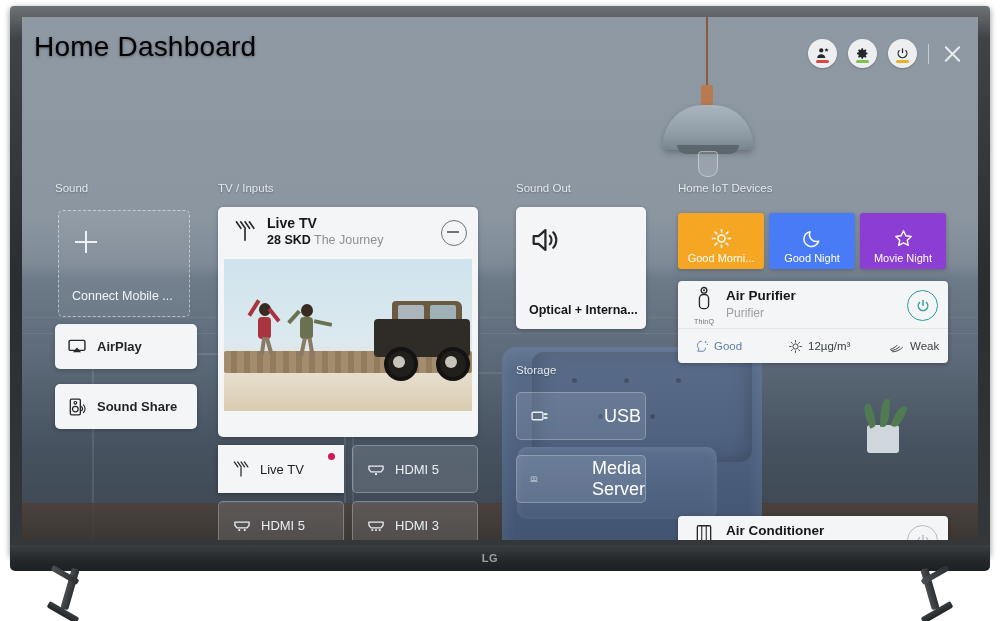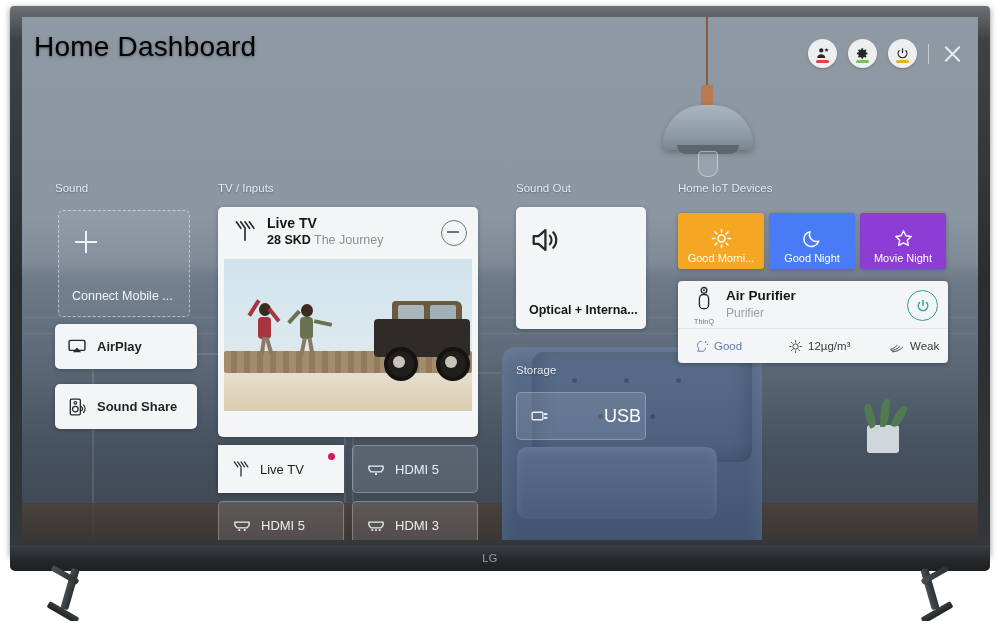--- a/index.html
+++ b/index.html
@@ -126,21 +126,21 @@
   .prog-wrap{position:relative;height:58px;}
   .prog-bar{position:absolute;left:11px;top:7px;width:248px;height:3px;background:#d3d7da;border-radius:2px;}
   .prog-fill{position:absolute;left:0;top:0;height:3px;background:#2b3136;border-radius:2px;}
   .prog-txt{position:absolute;left:0;top:22px;width:100%;text-align:center;font-size:14px;color:#16191c;font-weight:600;}
   #washer-card{border:2px solid #d6165a;box-shadow:0 0 0 1px rgba(214,22,90,.25),0 2px 8px rgba(0,0,0,.3);}
 
   
   #bottom-bezel{position:absolute;left:10px;top:545px;width:980px;height:26px;
     background:linear-gradient(180deg,#3a3e41 0%,#25282a 60%,#1d2022 100%);border-radius:0 0 5px 5px;}
   #lg-logo{position:absolute;left:0;top:545px;width:980px;height:26px;display:flex;align-items:center;justify-content:center;}
-  #lg-logo span{font-size:11px;color:#9aa0a4;letter-spacing:.5px;font-family:"Liberation Sans",sans-serif;}
+  #lg-logo span{font-size:11px;color:#9aa0a4;letter-spacing:.5px;font-family:"Liberation Sans",sans-serif;font-weight:bold;}
   .stand{position:absolute;top:568px;width:70px;height:48px;}
   .leg{position:absolute;background:linear-gradient(90deg,#4a4e51,#2c3033);border-radius:2px;}
   .foot{position:absolute;bottom:0;height:7px;background:linear-gradient(180deg,#3a3e41,#222527);border-radius:2px;}
 
   .ic{display:inline-block;vertical-align:middle;}
 </style>
 </head>
 <body>
 
 <div id="tv-wrap">
@@ -324,20 +324,28 @@
 
       <div class="sec-label" style="left:494px;top:347px;">Storage</div>
       <div class="st-tile gcard" style="top:375px;">
         <svg width="20" height="20" viewBox="0 0 24 24">
           <rect x="2.5" y="7.5" width="13" height="9" rx="1.5" fill="none" stroke="#eaeff3" stroke-width="1.6"></rect>
           <rect x="16.5" y="8.6" width="4.4" height="2.3" fill="#eaeff3"></rect>
           <rect x="16.5" y="13.1" width="4.4" height="2.3" fill="#eaeff3"></rect>
         </svg>
         <span class="lbl">USB</span>
       </div>
+      <div class="st-tile gcard" style="top:438px;">
+        <svg width="20" height="20" viewBox="0 0 24 24">
+          <rect x="3.5" y="5.5" width="17" height="11" rx="1.4" fill="none" stroke="#eaeff3" stroke-width="1.6"></rect>
+          <circle cx="12" cy="11" r="2" fill="none" stroke="#eaeff3" stroke-width="1.4"></circle>
+          <path d="M1.8 19.2h20.4" stroke="#eaeff3" stroke-width="1.6" stroke-linecap="round"></path>
+        </svg>
+        <span class="lbl">Media Server</span>
+      </div>
 
       <div class="sec-label" style="left:656px;top:165px;">Home IoT Devices</div>
 
       <div class="scene" style="left:747px;background:#4a7bf7;">
         <svg class="s-ic" width="21" height="21" viewBox="0 0 24 24">
           <path d="M19 15.2A8.2 8.2 0 019.2 4.2a8.6 8.6 0 109.8 11z" fill="none" stroke="#fff" stroke-width="1.7" stroke-linejoin="round"></path>
         </svg>
         <span class="s-lbl">Good Night</span>
       </div>
       <div class="scene" style="left:656px;background:#f5a623;">
@@ -396,20 +404,38 @@
           <div class="stat" style="margin-left:4px;">
             <svg width="17" height="15" viewBox="0 0 24 24">
               <path d="M2.5 16.5c4-1 8-3.4 10.5-6.5M3.5 18.5c5-.6 9.8-2.6 13.5-6M5.5 20.5c6 0 12-2.6 16-7" fill="none" stroke="#3a4045" stroke-width="1.5" stroke-linecap="round"></path>
             </svg>
             <span>Weak</span>
           </div>
         </div>
       </div>
 
 
+      <div class="iot-card" style="top:499px;height:47px;overflow:hidden;">
+        <div class="iot-head">
+          <div class="thinq" style="top:8px;">
+            <svg width="20" height="26" viewBox="0 0 24 30">
+              <rect x="4" y="1.5" width="16" height="26" rx="1.6" fill="none" stroke="#24282b" stroke-width="1.6"></rect>
+              <path d="M9.3 1.5v26M14.7 1.5v26" stroke="#24282b" stroke-width="1.3"></path>
+            </svg>
+          </div>
+          <div class="iot-title">Air Conditioner</div>
+
+          <div class="pwr off">
+            <svg width="16" height="16" viewBox="0 0 24 24">
+              <path d="M12 3.5v7.6" stroke="#b6bbbf" stroke-width="2.1" stroke-linecap="round" fill="none"></path>
+              <path d="M6.8 6.6a7.2 7.2 0 1010.4 0" stroke="#b6bbbf" stroke-width="2.1" fill="none" stroke-linecap="round"></path>
+            </svg>
+          </div>
+        </div>
+      </div>
 
     </div>
   </div>
 
   <div id="bottom-bezel"></div>
   <div id="lg-logo">
     <span>LG</span>
   </div>
 
   <div class="stand" style="left:40px;">

